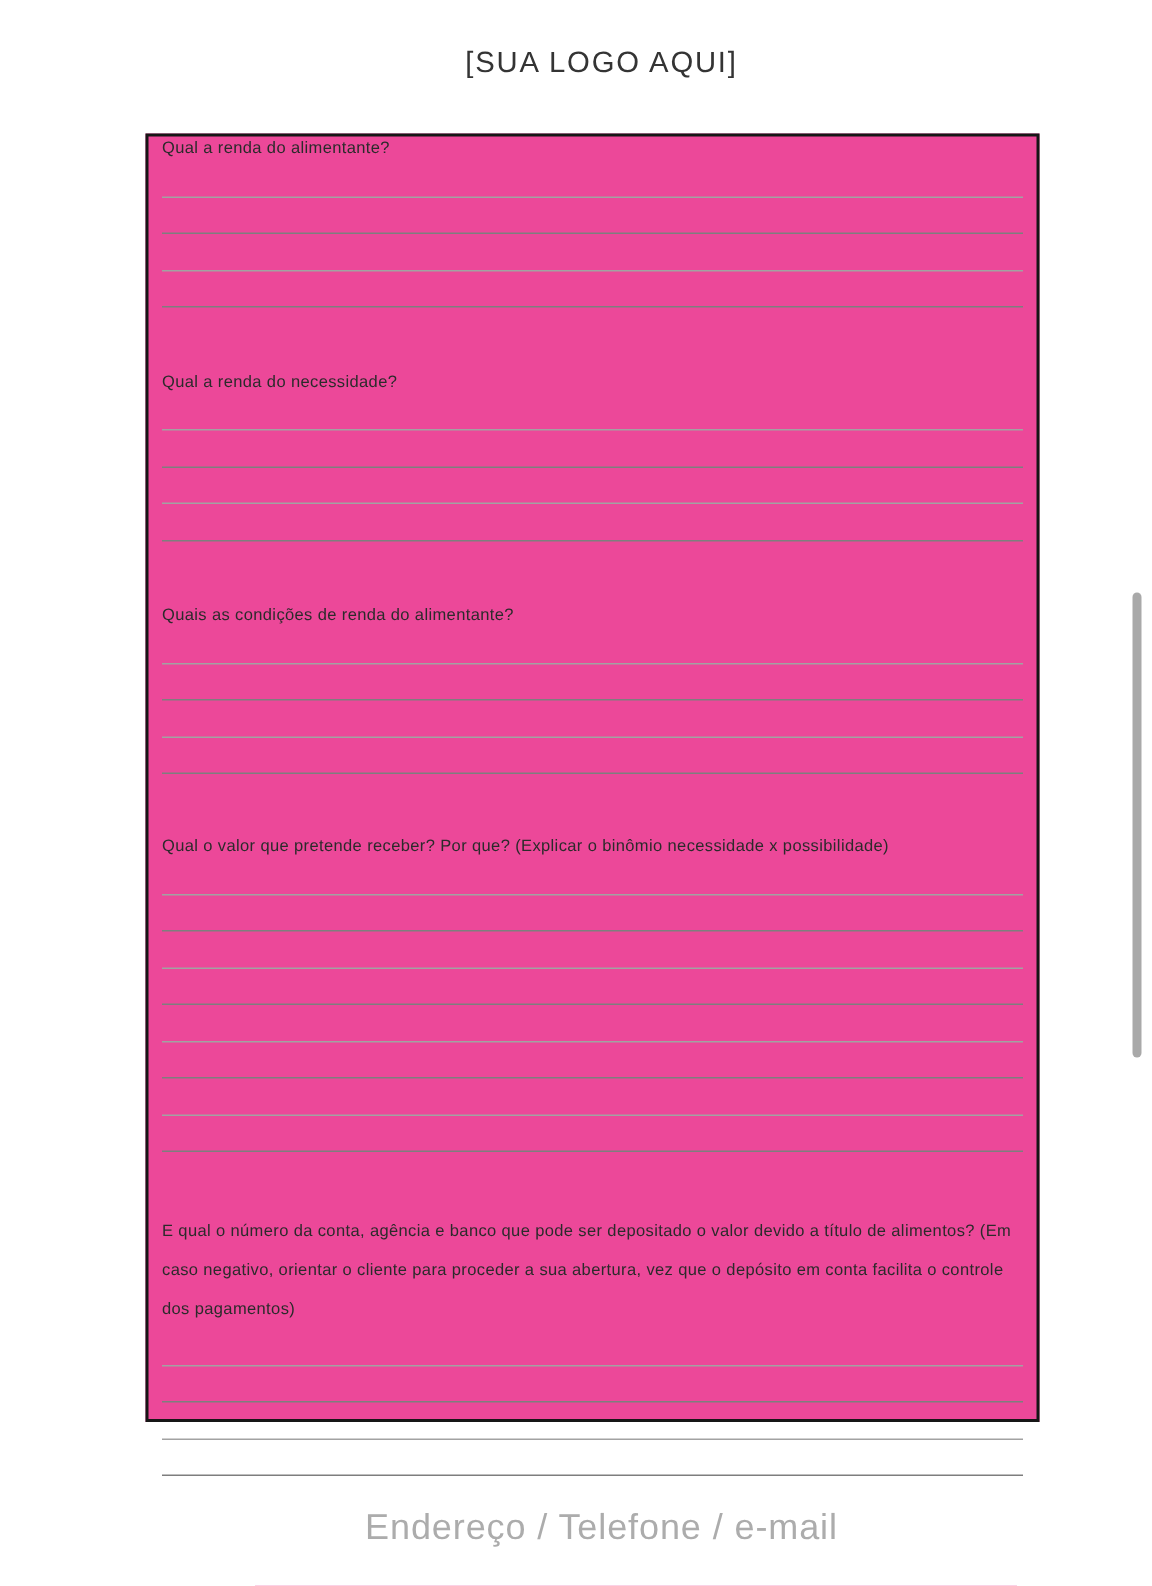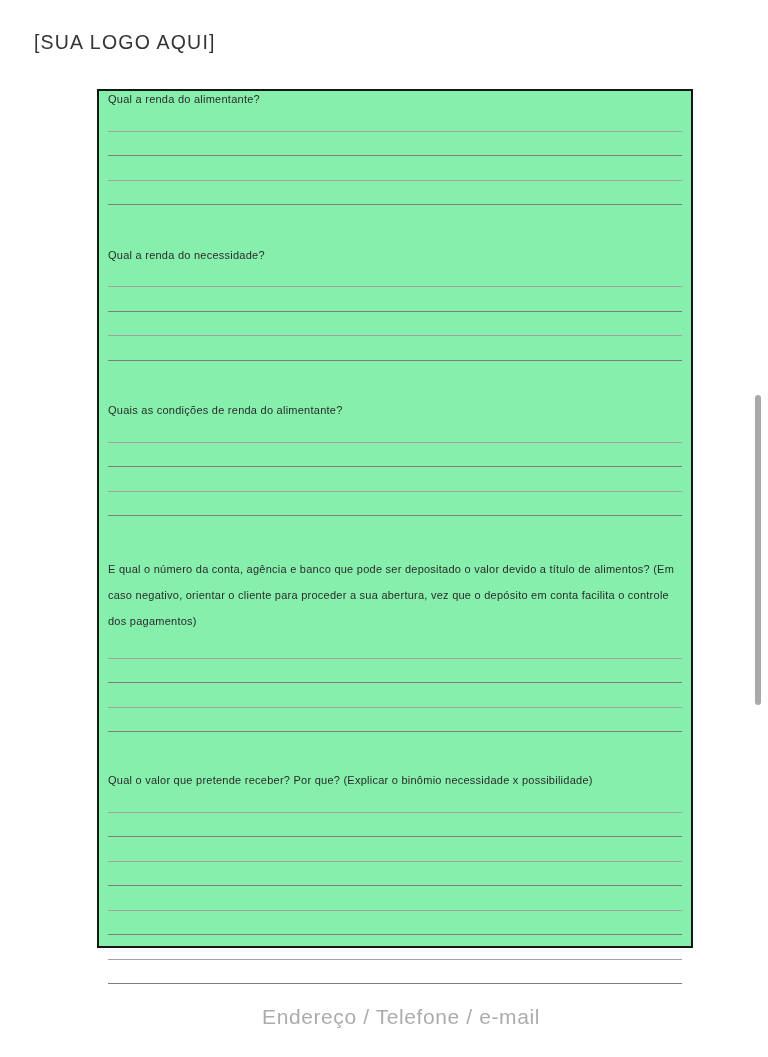--- a/index.html
+++ b/index.html
@@ -8,32 +8,33 @@
     width: 768px; height: 1057px;
     position: relative;
     font-family: "Liberation Sans", sans-serif;
     overflow: hidden;
   }
   .logo-placeholder {
     position: absolute;
     top: 31px; left: 0;
     width: 768px;
     padding-left: 34px;
+    text-align: center;
     font-size: 19.5px;
     letter-spacing: 1.2px;
     color: #343434;
     font-weight: 400;
   }
   .questionnaire-box {
     position: absolute;
     left: 97px; top: 89px;
     width: 596px; height: 859px;
     border: 2px solid #161616;
     padding: 0 9px;
-    background: #86efac;
+    background: #ec4899;
   }
   .section .q {
     font-size: 11px;
     line-height: 15px;
     letter-spacing: 0.25px;
     color: #2b2b2b;
     font-weight: 400;
   }
   .line {
     height: 24.5px;
@@ -51,21 +52,21 @@
   .s3 .q { line-height: 26px; }
   .s3 .line:first-child { height: 6px; }
   .s4 { margin-top: 41px; }
   .s4 .line:first-child { height: 19px; }
   .contact-placeholder {
     position: absolute;
     top: 1005px; left: 0;
     width: 768px;
     padding-left: 34px;
     text-align: center;
-    font-size: 21px;
+    font-size: 24px;
     letter-spacing: 0.6px;
     color: #acacac;
     font-weight: 400;
   }
   .scrollbar-thumb {
     position: absolute;
     left: 755px; top: 395px;
     width: 6px; height: 310px;
     border-radius: 3px;
     background: #a9a9a9;
@@ -94,36 +95,36 @@
     </div>
 
   <div class="section s2">
     <div class="q">Quais as condições de renda do alimentante?</div>
   <div class="line"></div>
       <div class="line"></div>
       <div class="line"></div>
       <div class="line"></div>
     </div>
 
-  <div class="section s3">
-    <div class="q">E qual o número da conta, agência e banco que pode ser depositado o valor devido a título de alimentos? (Em caso negativo, orientar o cliente para proceder a sua abertura, vez que o depósito em conta facilita o controle dos pagamentos)</div>
-  <div class="line"></div>
-      <div class="line"></div>
-      <div class="line"></div>
-      <div class="line"></div>
-    </div>
-
   <div class="section s4">
     <div class="q">Qual o valor que pretende receber? Por que? (Explicar o binômio necessidade x possibilidade)</div>
   <div class="line"></div>
       <div class="line"></div>
       <div class="line"></div>
       <div class="line"></div>
       <div class="line"></div>
       <div class="line"></div>
       <div class="line"></div>
       <div class="line"></div>
     </div>
+
+  <div class="section s3">
+    <div class="q">E qual o número da conta, agência e banco que pode ser depositado o valor devido a título de alimentos? (Em caso negativo, orientar o cliente para proceder a sua abertura, vez que o depósito em conta facilita o controle dos pagamentos)</div>
+  <div class="line"></div>
+      <div class="line"></div>
+      <div class="line"></div>
+      <div class="line"></div>
+    </div>
 </div>
 
 <div class="contact-placeholder">Endereço / Telefone / e-mail</div>
 
 <div class="scrollbar-thumb"></div>
 
 </body></html>

